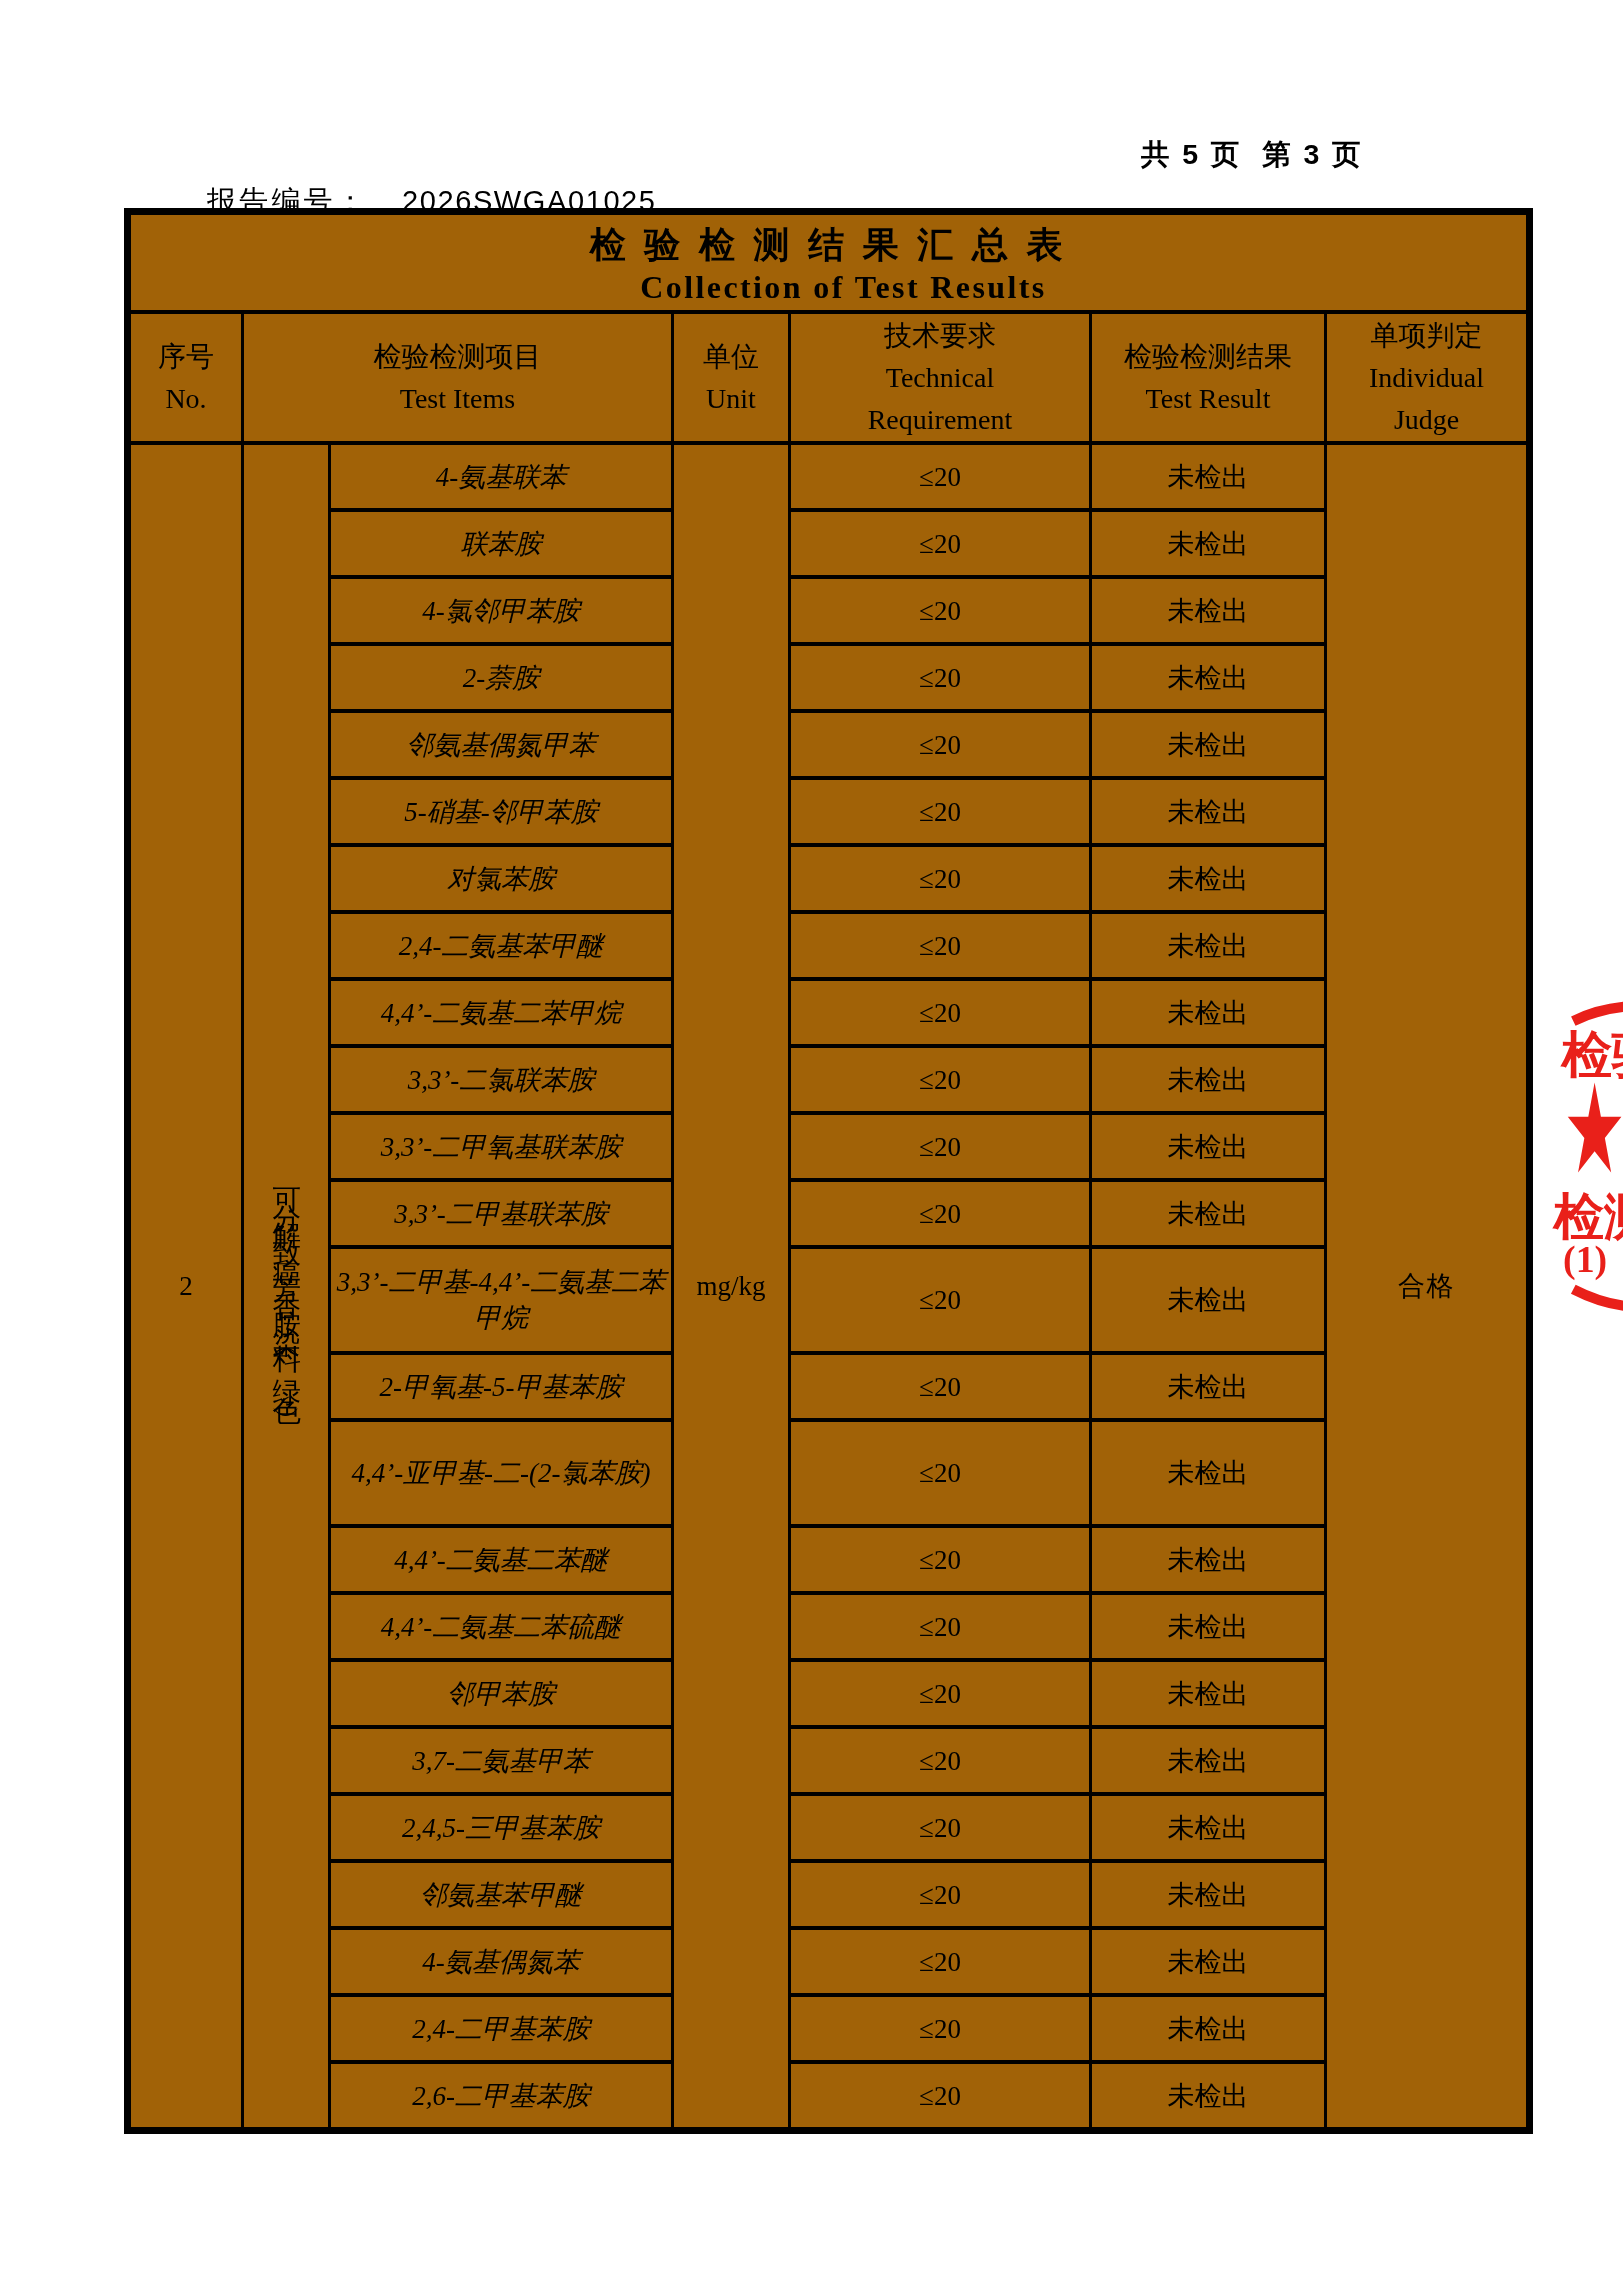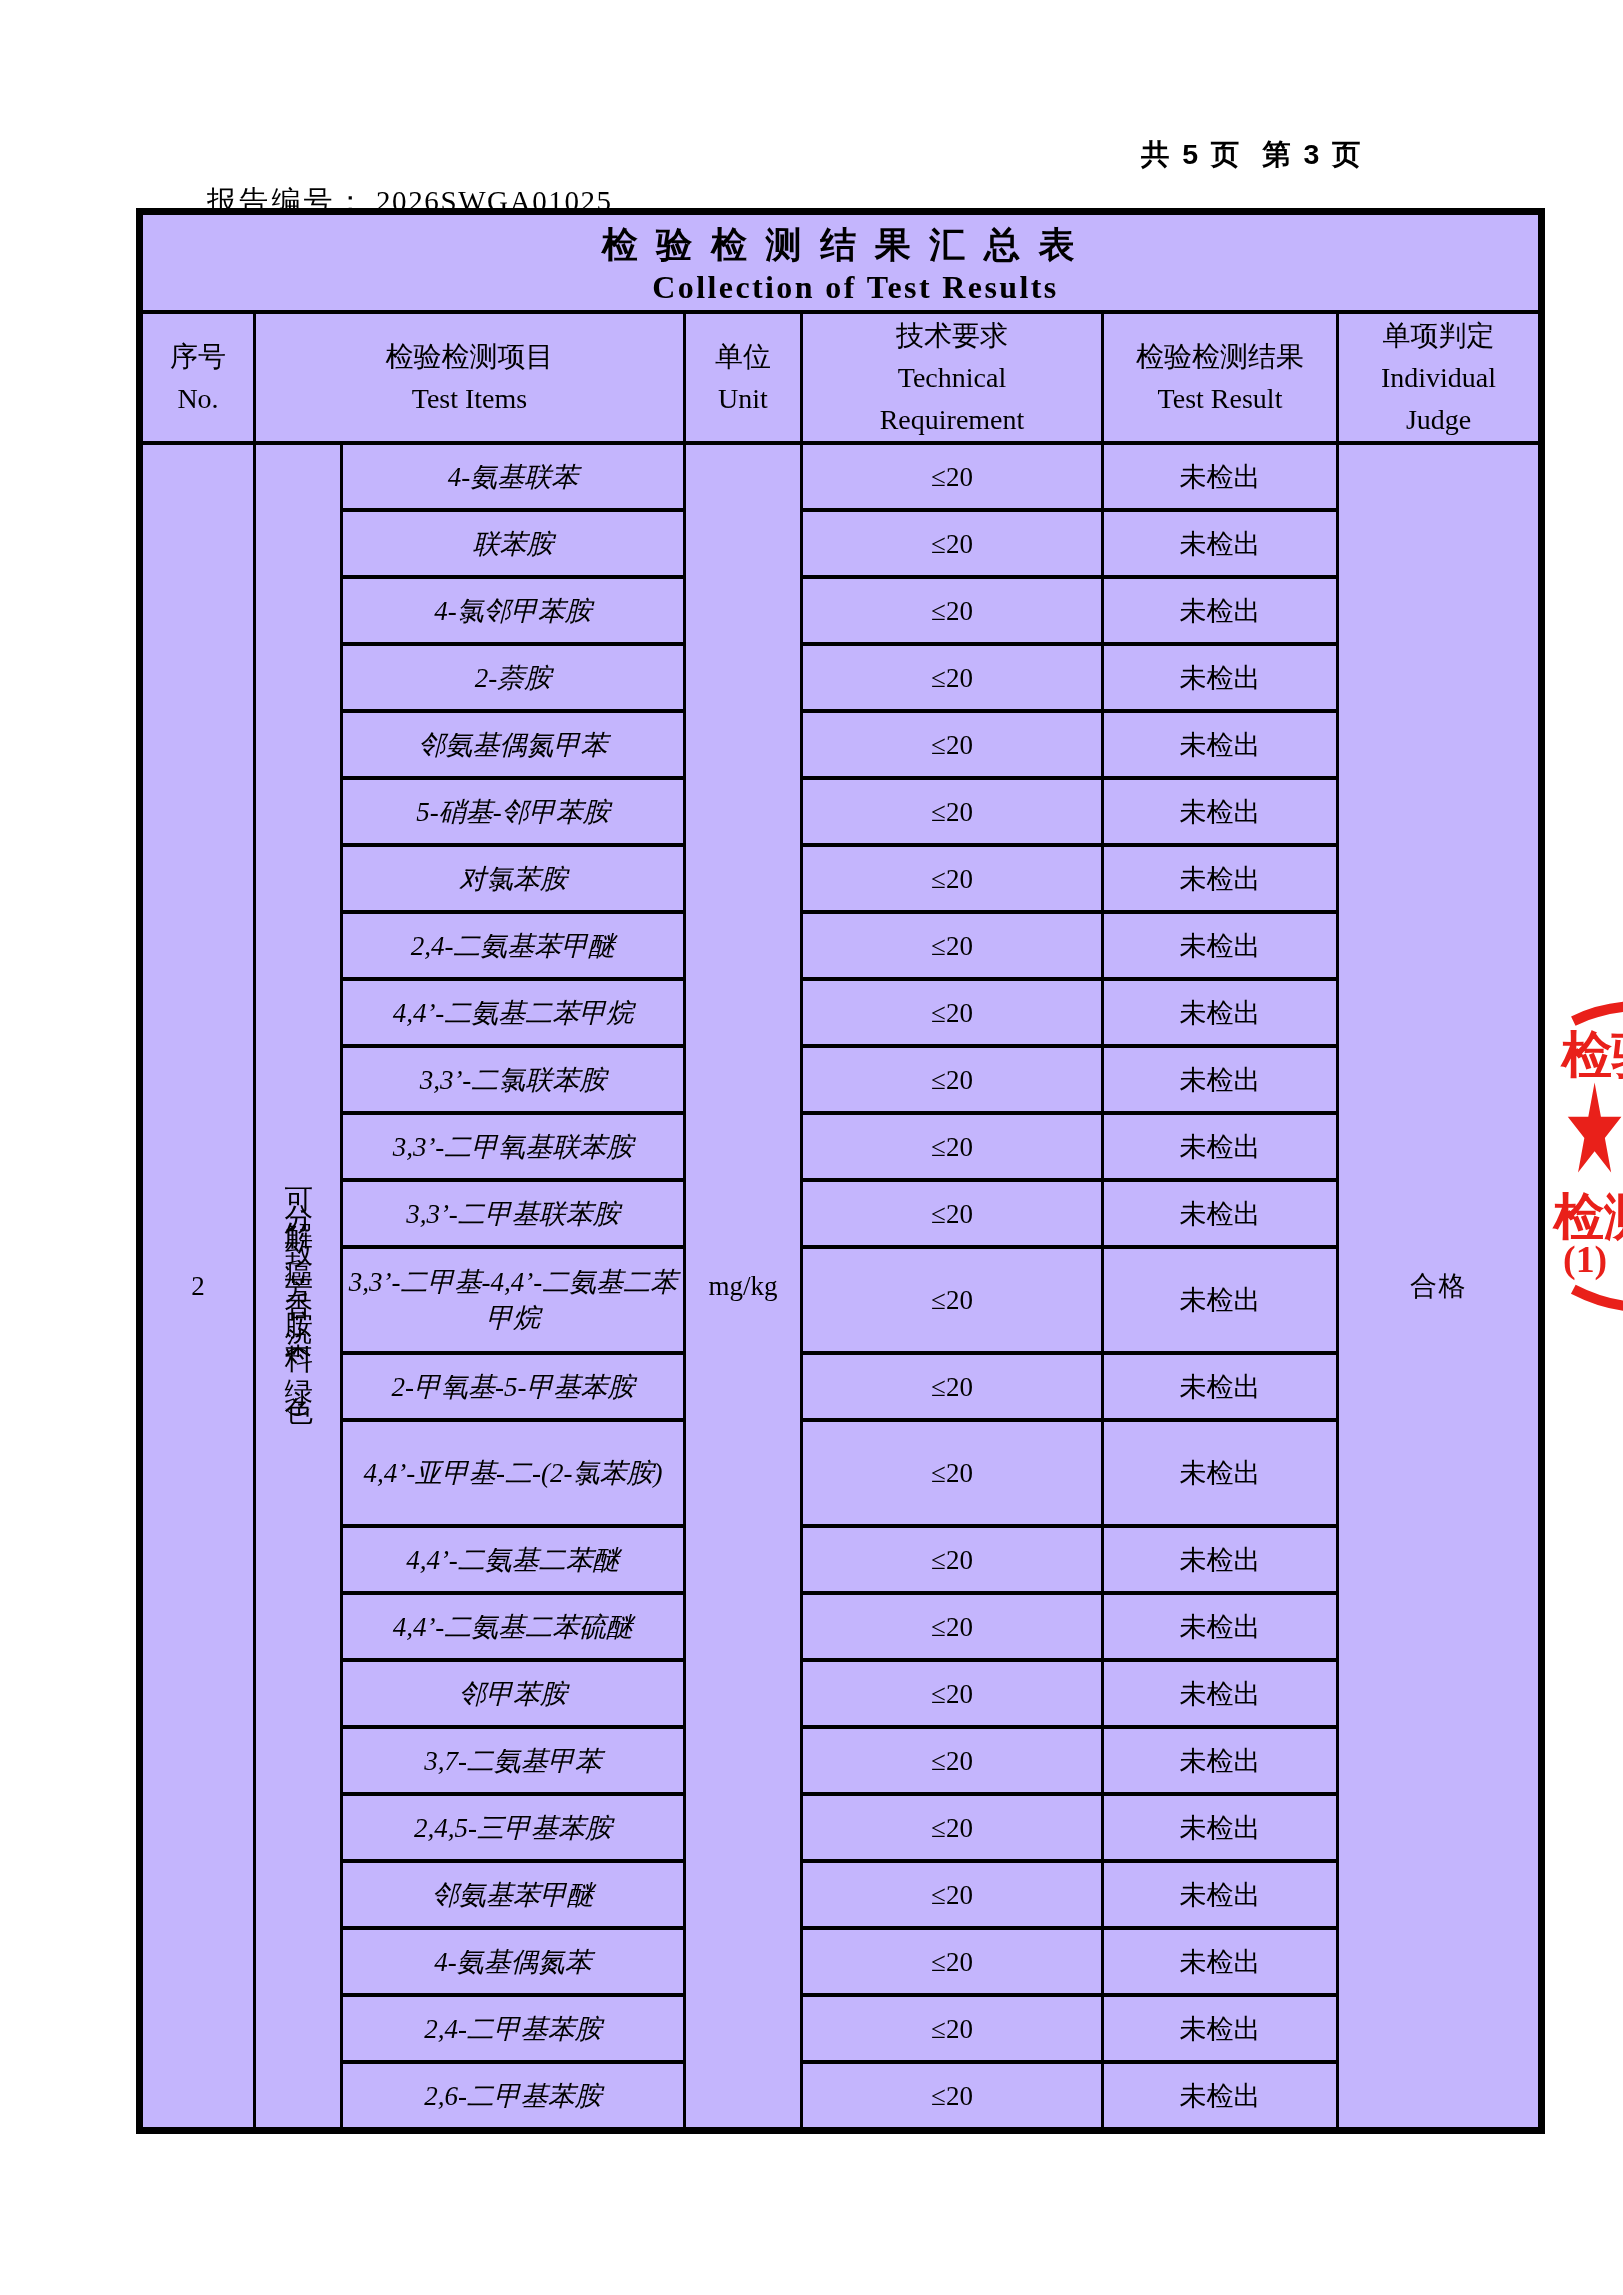--- a/index.html
+++ b/index.html
@@ -14,37 +14,36 @@
   
   .report-no{
     position:absolute;left:178px;top:149px;
     font-size:29px;line-height:1.2;white-space:pre;
   }
   .report-no .lbl{
     font-family:"Liberation Sans","DejaVu Sans",sans-serif;
     font-weight:normal;letter-spacing:3.2px;
   }
   .report-no .val{
-    font-family:Liberation Serif, serif;
-    letter-spacing:1.6px;margin-left:8px;
+    font-family:Liberation Sans, sans-serif;
+    letter-spacing:1.6px;margin-left:34px;
   }
   .pagination{
     position:absolute;left:1141px;top:137px;
     font-size:28.5px;line-height:1.2;white-space:pre;
     font-family:"Liberation Sans","DejaVu Sans",sans-serif;
     font-weight:bold;letter-spacing:2.4px;
   }
   
   table.results{
     position:absolute;left:124px;top:208px;
     width:1402px;
     border-collapse:collapse;
     table-layout:fixed;
-    background:#c4b5fd;
-    margin-left:12px;
+    background:#a16207;
   }
   table.results td,table.results th{
     border:3.2px solid #000;
     padding:0 4.8px;
     text-align:center;
     vertical-align:middle;
     font-weight:normal;
     font-size:27px;
     line-height:1.35;
     overflow:hidden;

